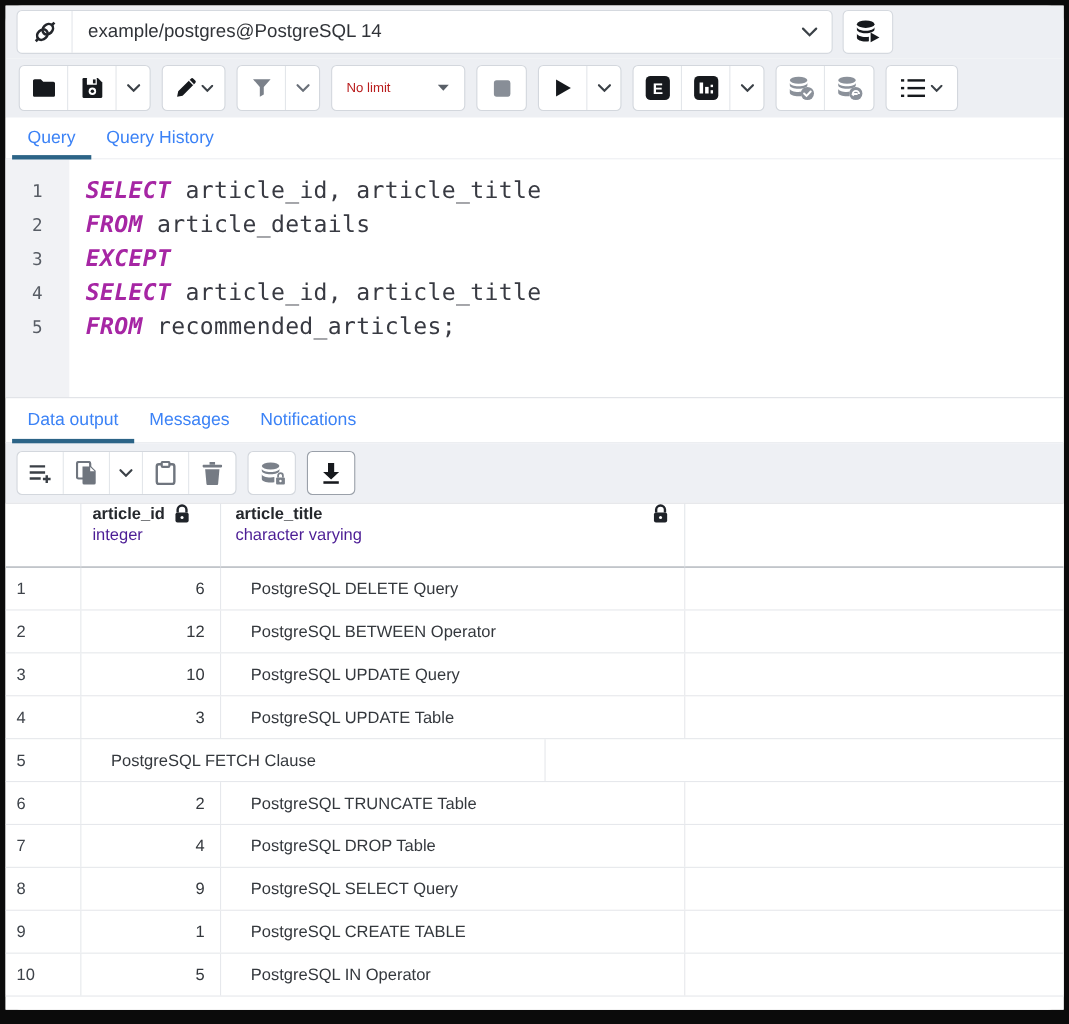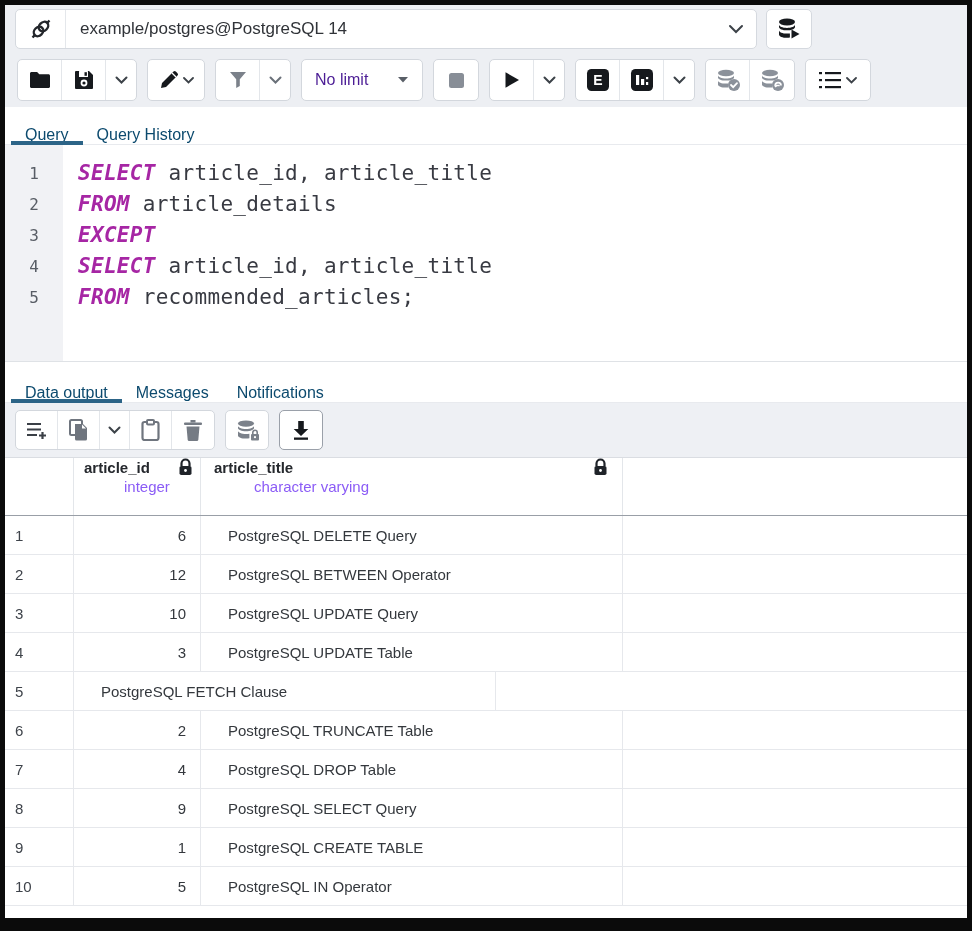--- a/index.html
+++ b/index.html
@@ -55,34 +55,34 @@
   }
   .tbtn:last-child { border-right: 0; }
   .tbtn.caret { width: 30px; }
   .tbtn.wide { width: 56px; gap: 4px; }
   .limit-select {
     height: 42px; width: 122px;
     background: #fff; border: 1px solid #d3d7dd; border-radius: 5px;
     display: flex; align-items: center; justify-content: space-between;
     padding: 0 13px;
   }
-  .limit-label { font-size: 16px; color: #4c1d95; }
+  .limit-label { font-size: 12px; color: #b91c1c; }
   .macro-btn { width: 64px; gap: 5px; }
 
   
   .tab-row {
     height: 38px; flex: 0 0 38px;
     background: #fff;
     display: flex; align-items: stretch;
     padding-left: 6px;
     border-bottom: 1px solid #e8eaee;
   }
   .tab {
-    position: relative; display: flex; align-items: flex-end;
-    padding: 0 14px; font-size: 16px; color: #0c4a6e;
+    position: relative; display: flex; align-items: center;
+    padding: 0 14px; font-size: 16px; color: #3b82f6;
   }
   .tab.active::after {
     content: ""; position: absolute; left: 0; right: 0; bottom: -1px;
     height: 4px; background: #2c6487;
   }
 
   
   .editor { height: 216px; flex: 0 0 216px; display: flex; background: #fff; }
   .gutter {
     width: 58px; background: #f1f2f5; padding-top: 13px;
@@ -124,21 +124,21 @@
   .btn-group.dark-border { border-color: #9aa0a9; }
 
   
   .grid { flex: 1; background: #fff; border-top: 1px solid #dadde2; }
   .grid-header { display: flex; height: 58px; border-bottom: 1px solid #999fa7; background: #fff; }
   .hc { display: flex; }
   .h-rownum { width: 68px; }
   .h-id { width: 127px; border-left: 1px solid #e3e6ea; padding: 0 8px 0 10px; }
   .h-title { width: 423px; border-left: 1px solid #e3e6ea; border-right: 1px solid #e3e6ea; padding: 0 14px 0 13px; gap: 32px; }
   .hname { font-size: 15px; font-weight: bold; color: #25282d; line-height: 19px; }
-  .htype { font-size: 15px; color: #8b5cf6; line-height: 19px; margin-left: 40px; }
+  .htype { font-size: 15px; color: #4c1d95; line-height: 19px; }
   .h-lock { margin-left: 8px; flex: 0 0 auto; }
   .h-lock.right { margin-left: auto; }
 
   .grid-row { display: flex; height: 39px; border-bottom: 1px solid #e6e8ec; font-size: 15px; color: #34383d; }
   .c { display: flex; align-items: center; }
   .c-rownum { width: 68px; padding-left: 10px; color: #3e434a; }
   .c-id { width: 127px; justify-content: flex-end; padding-right: 14px; border-left: 1px solid #e6e8ec; }
   .c-title { width: 423px; padding-left: 27px; border-left: 1px solid #e6e8ec; border-right: 1px solid #e6e8ec; }
 
   svg { display: block; }

